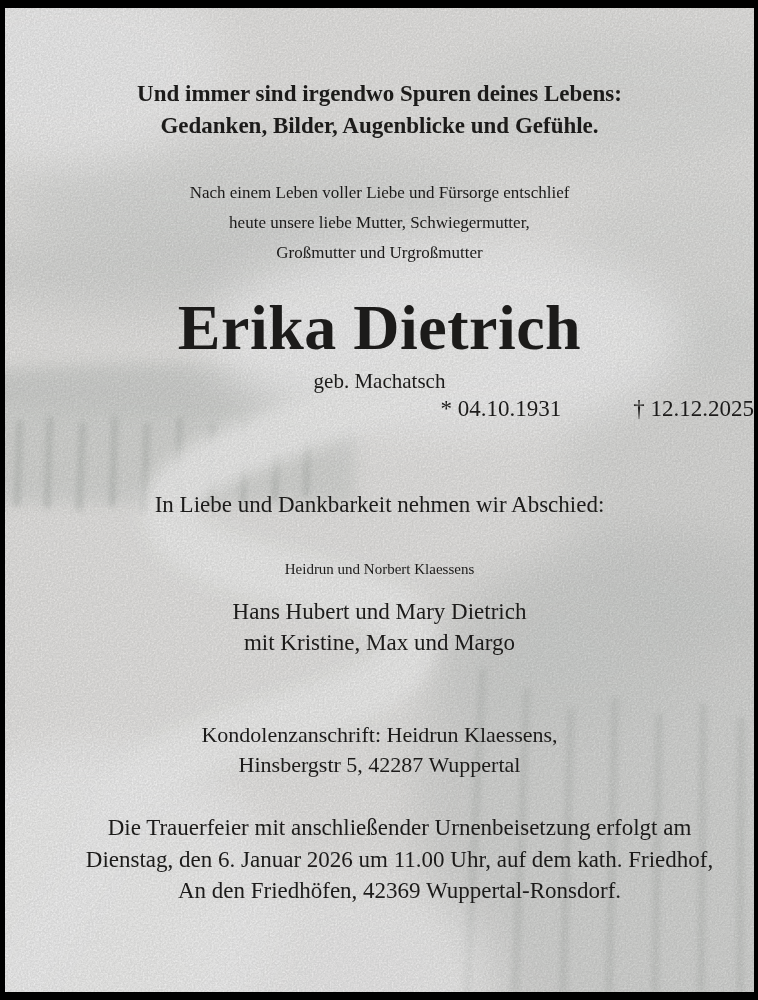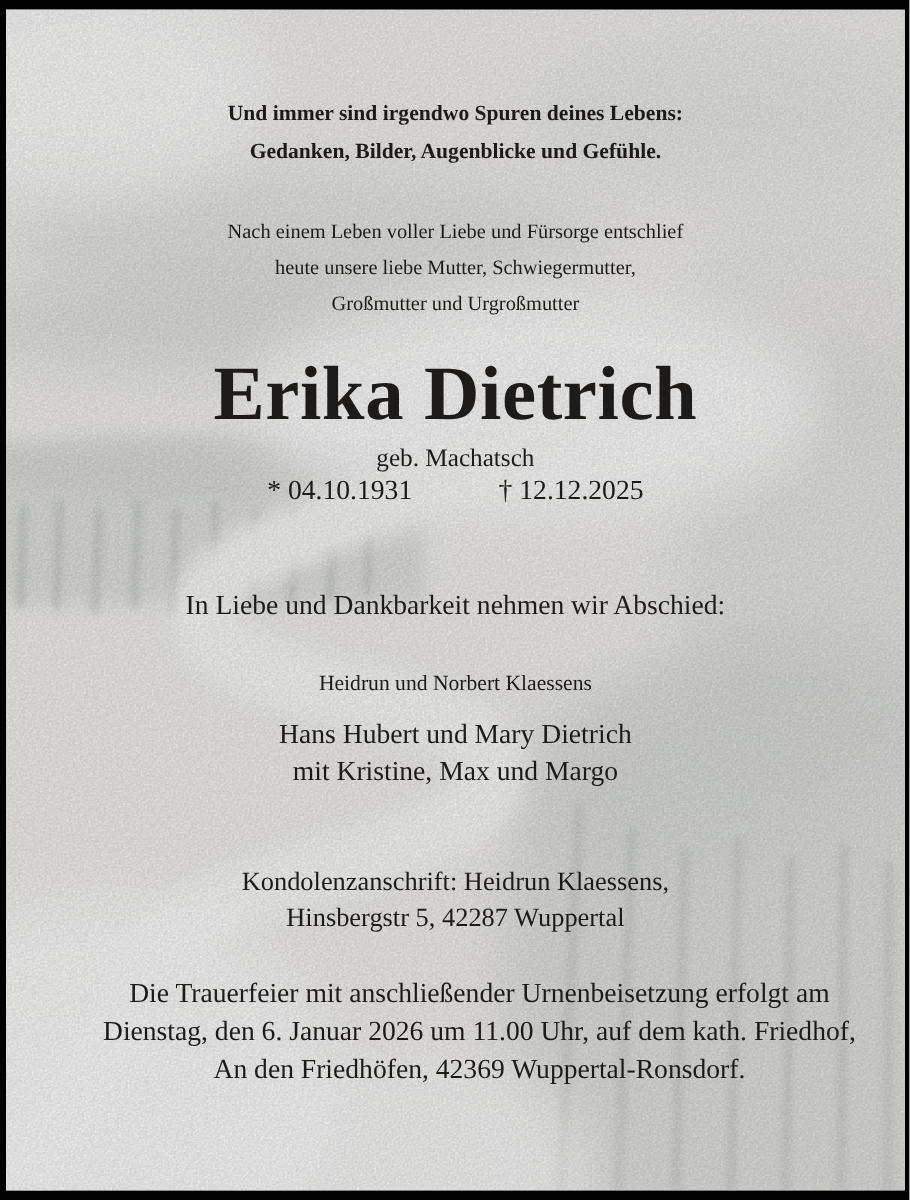--- a/index.html
+++ b/index.html
@@ -35,28 +35,28 @@
     left: 0; top: 0;
     width: 100%; height: 100%;
     font-family: "Liberation Serif", "DejaVu Serif", serif;
     color: #1c1b1a;
   }
   .t {
     position: absolute;
     left: 0; right: 0;
     text-align: center;
   }
-  .epigraph   { top: 70px;  font-size: 18px; font-weight: bold; line-height: 32px; }
+  .epigraph   { top: 70px;  font-size: 23px; font-weight: bold; line-height: 32px; }
   .intro      { top: 170px; font-size: 17px; line-height: 30px; }
   .name       { top: 292px; font-size: 64px; font-weight: bold; line-height: 56px; letter-spacing: 0.5px; }
   .maiden     { top: 360px; font-size: 21px; font-weight: normal; line-height: 26px; }
   .dates      { top: 386px; font-size: 23px; line-height: 30px;
-                display: flex; justify-content: center; gap: 72px; }
+                display: flex; justify-content: flex-end; gap: 72px; }
   .farewell   { top: 482px; font-size: 23px; line-height: 30px; }
-  .mourner-1  { top: 546px; font-size: 18px; line-height: 30px; }
+  .mourner-1  { top: 546px; font-size: 15px; line-height: 30px; }
   .mourner-23 { top: 588px; font-size: 23px; line-height: 31px; }
   .condolence { top: 712px; font-size: 22px; line-height: 30px; }
   .funeral    { top: 804px; font-size: 23px; line-height: 31.5px; margin-left: 40px; }
 </style>
 </head>
 <body>
 
 <div class="frame">
   <div class="paper">
 

